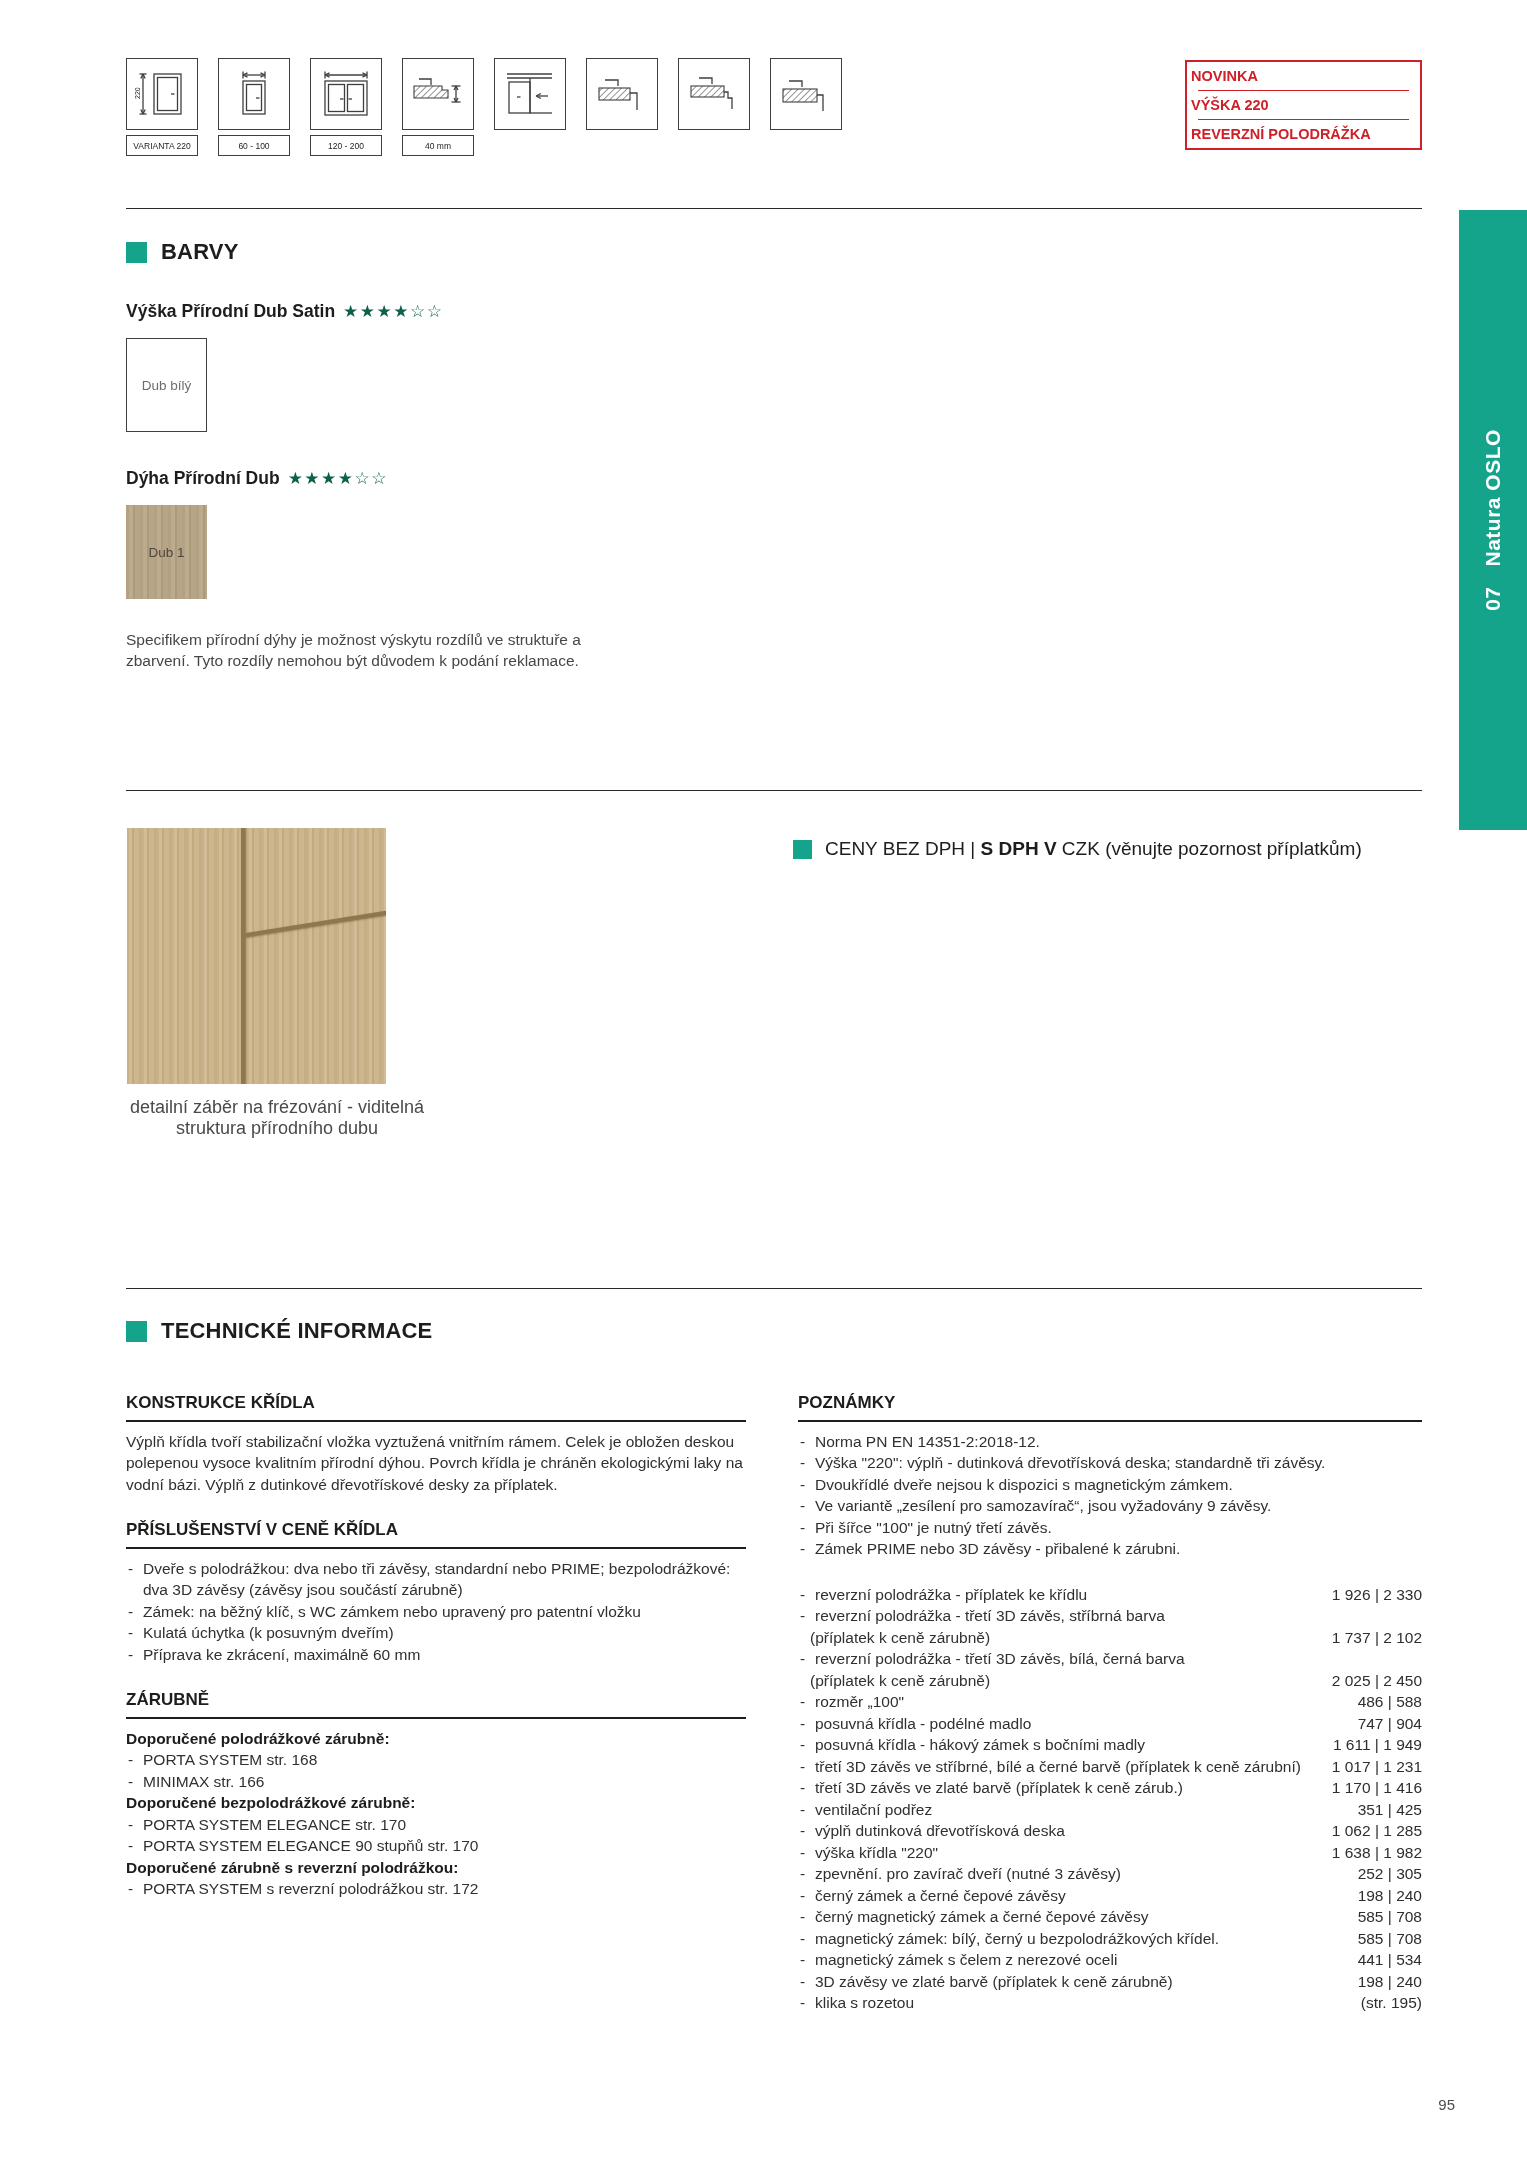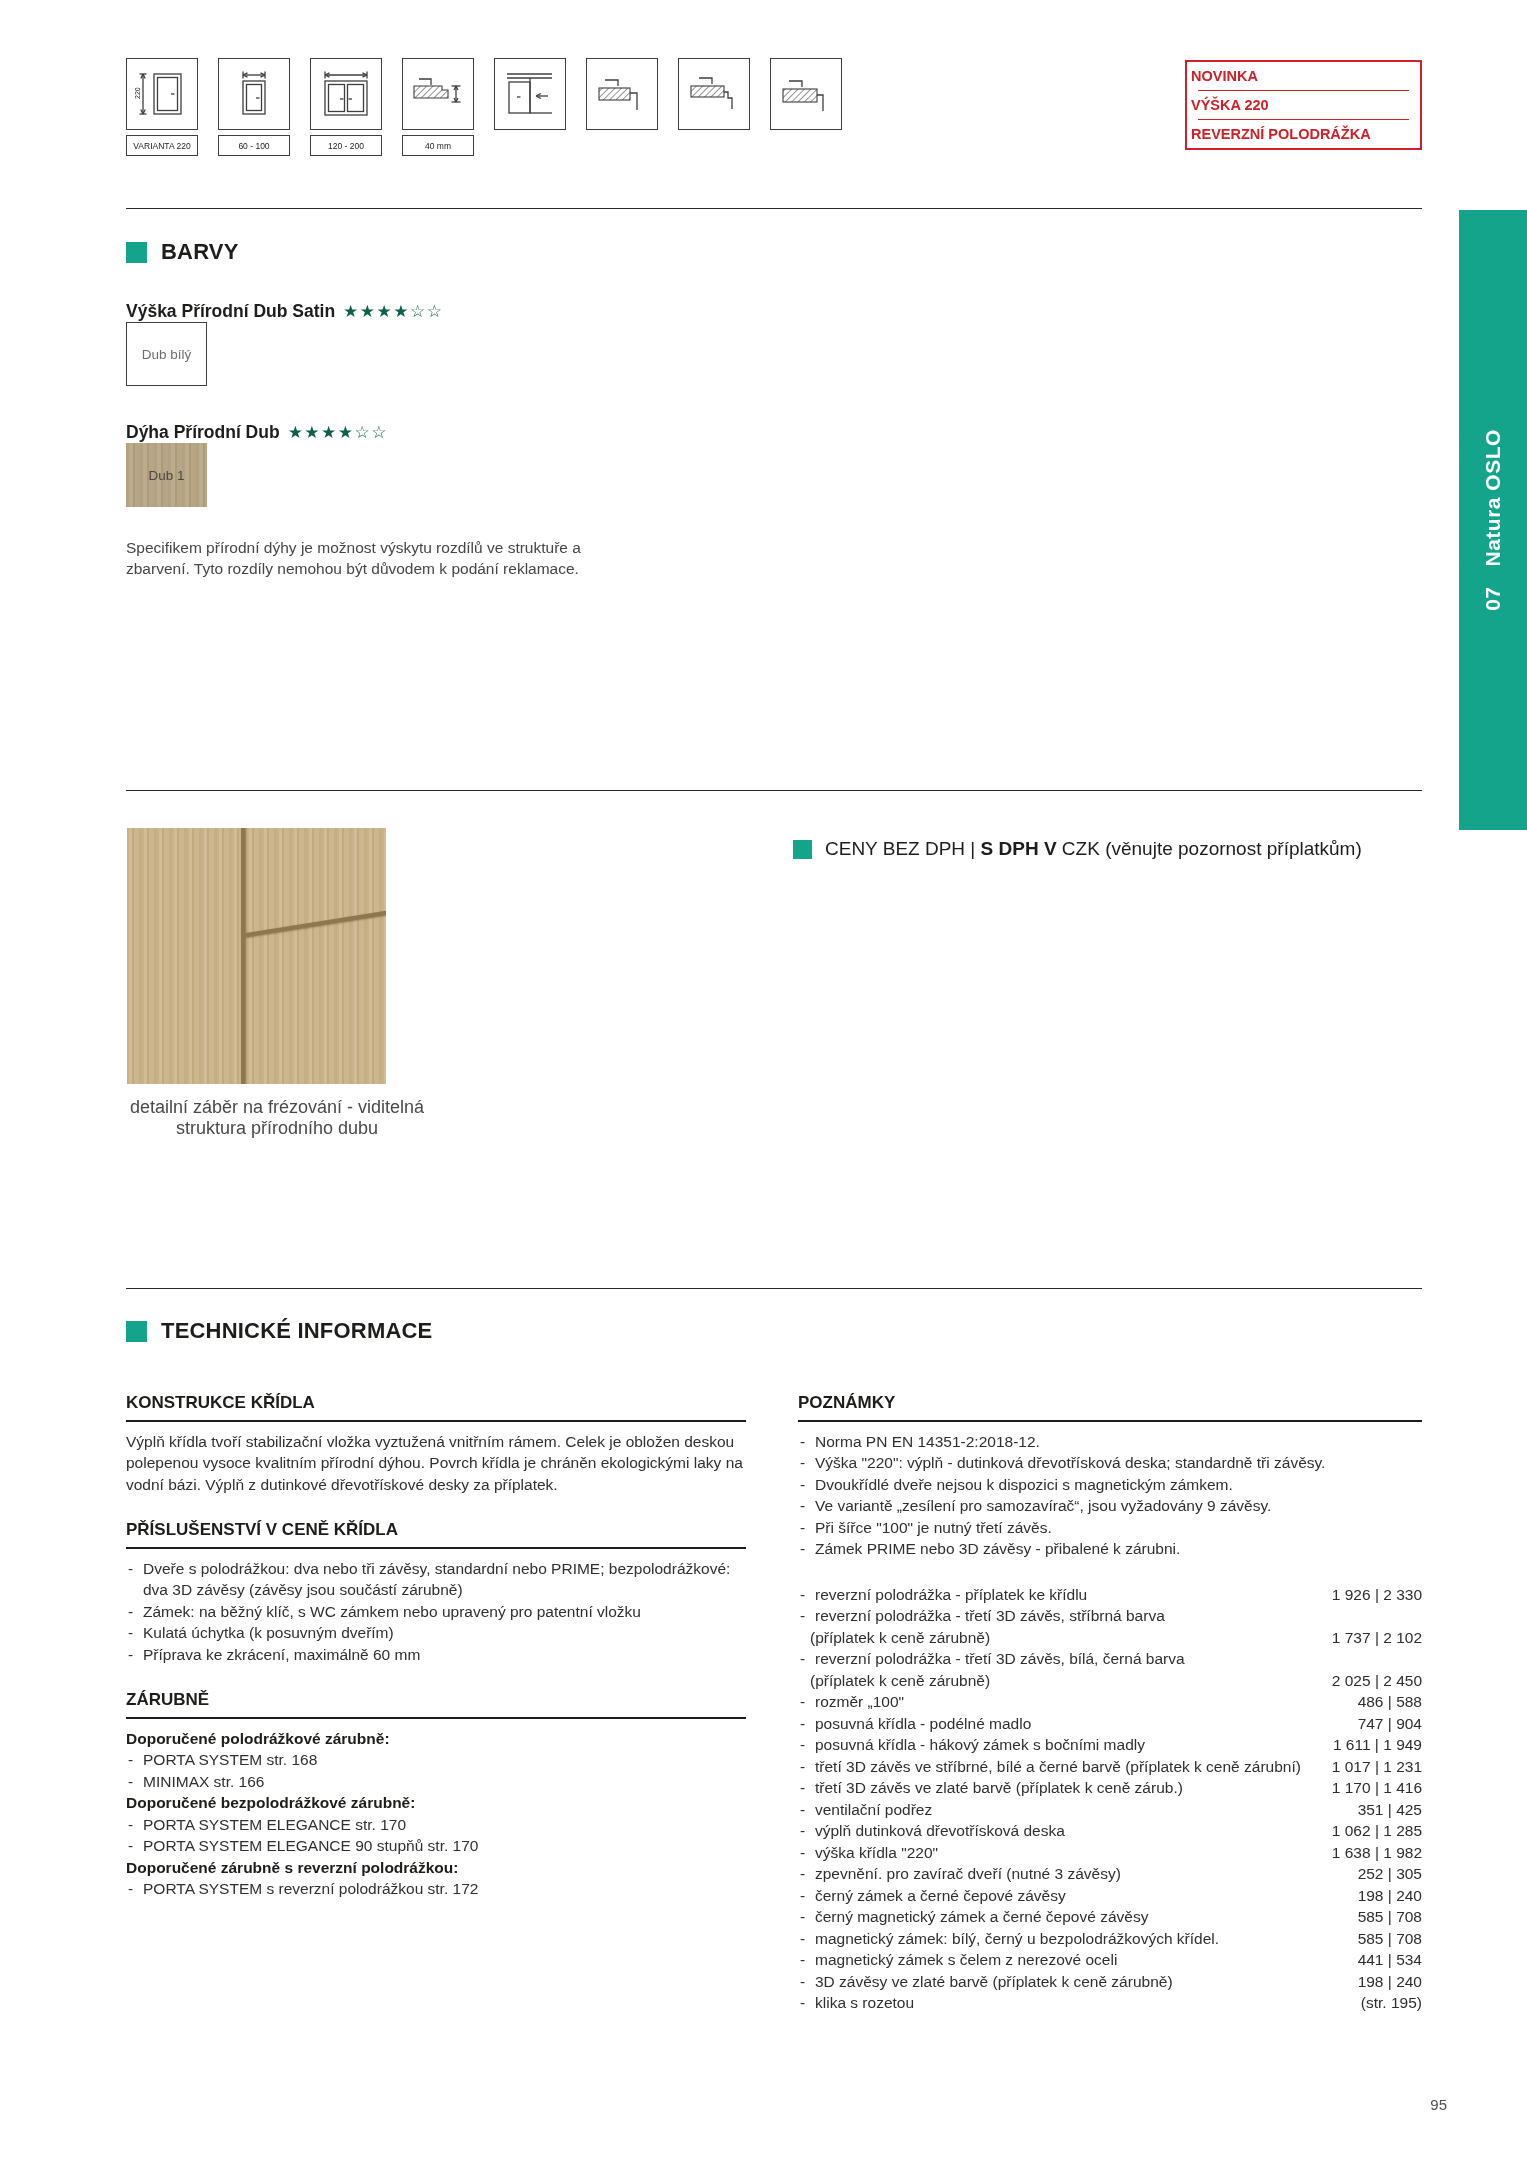--- a/index.html
+++ b/index.html
@@ -35,21 +35,21 @@
 
   
   .sec-head { display:flex; align-items:center; gap:14px; }
   .sq { width:21px; height:21px; background:#14a38b; flex:none; }
   .sec-title { font-size:22px; font-weight:bold; letter-spacing:0.2px; }
 
   
   .barvy { position:absolute; left:126px; top:239px; width:470px; }
   .veneer-title { margin-top:36px; font-size:17.5px; font-weight:bold; }
   .stars { color:#0e5f4b; font-size:17px; letter-spacing:1.5px; margin-left:8px; font-weight:normal; }
-  .swatch { margin-top:0; width:81px; height:64px; border:1px solid #3f3f3f;
+  .swatch { margin-top:16px; width:81px; height:94px; border:1px solid #3f3f3f;
             display:flex; align-items:center; justify-content:center; font-size:13.5px; color:#6e6e6e; }
   .swatch.wood { border:none; color:#4c463c;
     background:repeating-linear-gradient(90deg,#b3a183 0 3px,#bcab8d 3px 7px,#ac9a7b 7px 9px,#b7a686 9px 14px); }
   .veneer-note { margin-top:30px; width:466px; font-size:15.5px; line-height:21px; color:#464646; }
 
   
   .wood-photo { position:absolute; left:127px; top:828px; width:259px; height:256px; overflow:hidden;
     background:repeating-linear-gradient(90deg,#c9b28b 0 2px,#d2bc95 2px 5px,#c2aa80 5px 7px,#cdb68e 7px 12px,#c5ad84 12px 15px); }
   .wood-groove-v { position:absolute; left:44%; top:0; width:4px; height:100%; background:#8d774f;
     box-shadow:1px 0 2px rgba(80,60,30,0.5); }
@@ -81,21 +81,21 @@
                 border-bottom:2px solid #1d1d1b; margin-bottom:9px; }
   .bullet { display:flex; }
   .bullet .dash { width:17px; flex:none; padding-left:2px; }
   .bullet .btxt { flex:1; }
   .subhead { font-weight:bold; color:#1d1d1b; }
   .pl-row { display:flex; justify-content:space-between; align-items:flex-end; }
   .pl-label { flex:1; padding-right:10px; }
   .pl-l2 { padding-left:12px; }
   .pl-price { white-space:nowrap; color:#2e2e2e; }
 
-  .page-number { position:absolute; right:80px; top:2096px; font-size:15px; color:#4d4d4d;margin-left:13px; }
+  .page-number { position:absolute; right:72px; top:2096px; font-size:15px; color:#4d4d4d;margin-left:13px; }
 </style>
 </head>
 <body>
 
 <div class="page">
 
   <svg width="0" height="0" style="position:absolute" aria-hidden="true">
     <defs>
       <pattern id="hatch" width="4.5" height="4.5" patternTransform="rotate(45)" patternUnits="userSpaceOnUse">
         <line x1="0" y1="0" x2="0" y2="4.5" stroke="#3f3f3f" stroke-width="1.1"></line>

